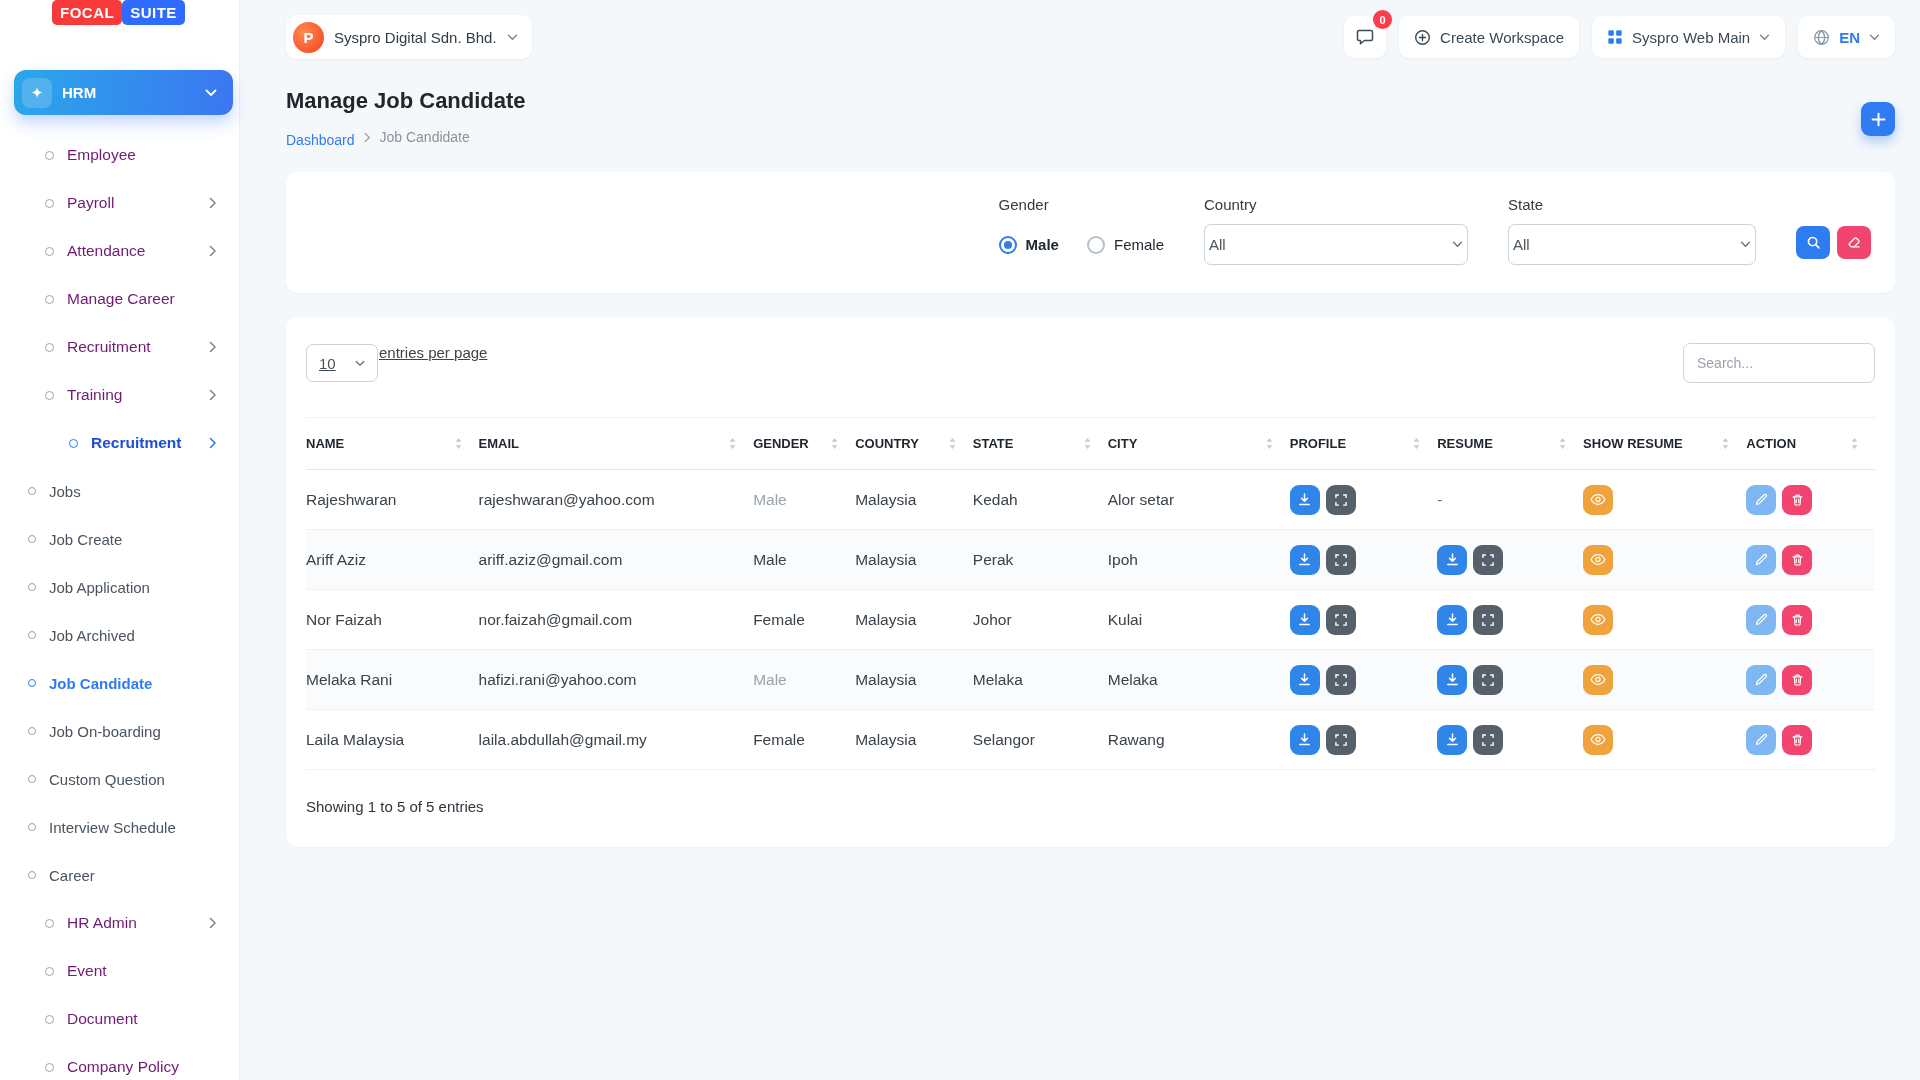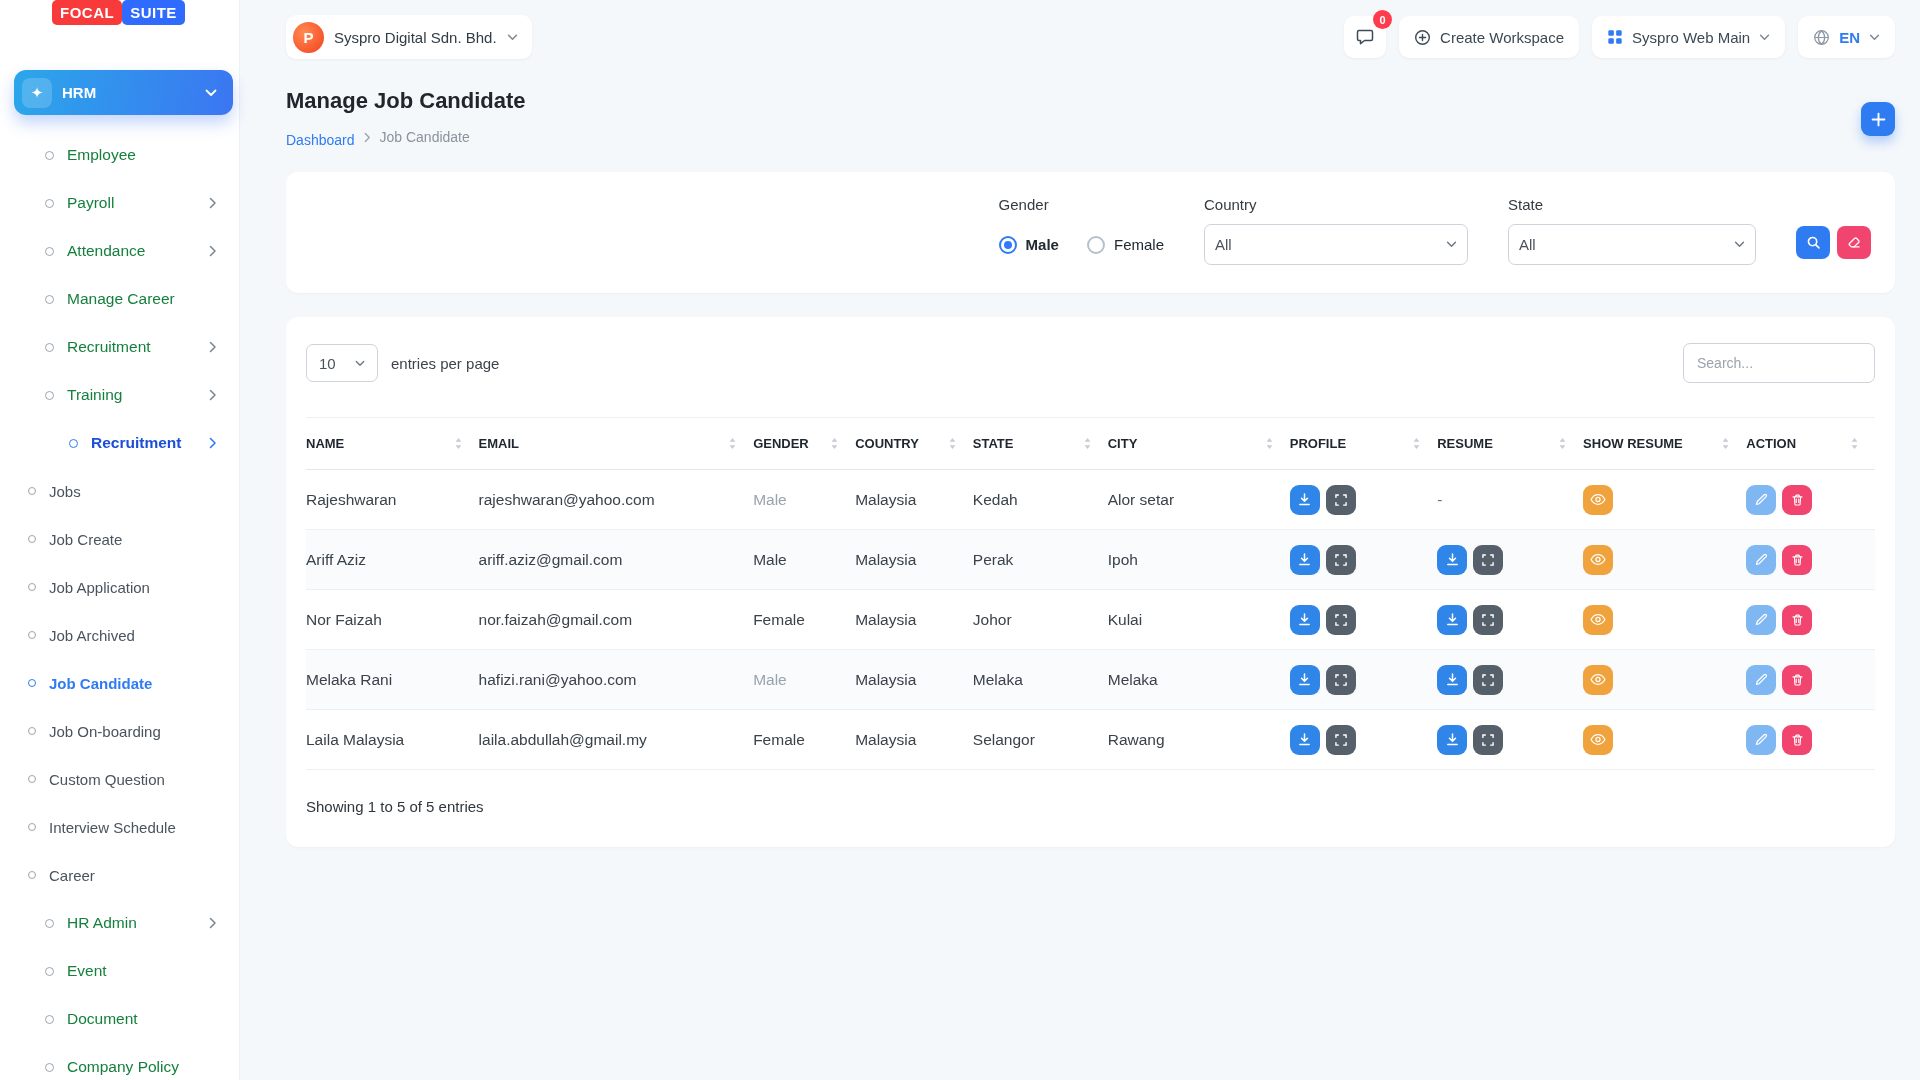--- a/index.html
+++ b/index.html
@@ -10,21 +10,21 @@
 
   
   .sidebar { position:fixed; left:0; top:0; width:240px; height:1080px; background:#fff; border-right:1px solid #eef1f5; z-index:5; }
   .logo { height:64px; display:flex; align-items:flex-start; padding-left:52px; cursor:pointer; }
   .logo-red { background:#f93a3a; color:#fff; font-weight:bold; font-size:15px; padding:4px 8px; border-radius:5px; letter-spacing:.5px; }
   .logo-blue { background:#2f6bff; color:#fff; font-weight:bold; font-size:15px; padding:4px 8px; border-radius:5px; letter-spacing:.5px; }
   .hrm-btn { margin:6px 6px 12px 14px; height:45px; border-radius:12px; background:linear-gradient(100deg,#2ba7ea,#3b76f1); display:flex; align-items:center; gap:10px; padding:0 16px 0 8px; color:#fff; cursor:pointer; box-shadow:0 8px 16px rgba(59,118,241,.30); }
   .hrm-ico { width:30px; height:30px; border-radius:8px; background:rgba(255,255,255,.18); display:flex; align-items:center; justify-content:center; font-size:15px; }
   .hrm-label { font-weight:700; font-size:15px; flex:1; }
   .menu { padding:4px 0 0; }
-  .nav-item { height:48px; display:flex; align-items:center; gap:13px; padding:0 22px 0 45px; color:#15803d; font-size:15.5px; cursor:pointer; }
+  .nav-item { height:48px; display:flex; align-items:center; gap:13px; padding:0 22px 0 45px; color:#701a75; font-size:15.5px; cursor:pointer; }
   .dot { width:9px; height:9px; border:1.6px solid #98a4b0; border-radius:50%; flex:none; }
   .nav-item .chev { margin-left:auto; }
   .nav-item.active-parent { color:#1d4ed8; font-weight:700;margin-left:24px; }
   .nav-item.active-parent .dot { border-color:#2f7bf2; }
   .submenu .nav-item { padding-left:28px; font-size:15px; color:#49545f; }
   .submenu .dot { width:8px; height:8px; }
   .submenu .nav-item.active { color:#2f7bf2; font-weight:700; }
   .submenu .nav-item.active .dot { border-color:#2f7bf2; }
 
   
@@ -53,32 +53,32 @@
 
   
   .filter-card { padding:24px 24px 28px; display:flex; justify-content:flex-end; gap:40px; margin-bottom:24px; }
   .flabel { font-size:15px; color:#343b43; margin-bottom:11px; }
   .radios { display:flex; align-items:center; gap:28px; height:41px; }
   .radio-opt { display:flex; align-items:center; gap:9px; font-size:15px; color:#212931; cursor:pointer; }
   .radio-opt .bold { font-weight:700; }
   .radio { width:18px; height:18px; border-radius:50%; border:2px solid #b7c0c9; position:relative; background:#fff; flex:none; }
   .radio.checked { border-color:#2f7bf2; }
   .radio.checked::after { content:""; position:absolute; inset:3px; border-radius:50%; background:#2f7bf2; }
-  .select { height:41px; border:1px solid #ccd3db; border-radius:7px; display:flex; align-items:center; justify-content:space-between; gap:10px; padding:0 10px; font-size:15px; color:#4a535c; background:#fff; cursor:pointer; }
+  .select { height:41px; border:1px solid #ccd3db; border-radius:7px; display:flex; align-items:center; justify-content:space-between; gap:10px; padding:0 4px; font-size:15px; color:#4a535c; background:#fff; cursor:pointer; }
   .country-select { min-width:264px; }
   .state-select { min-width:248px; }
   .fbtns { display:flex; gap:7px; margin-top:30px; }
   .sq { width:34px; height:33px; border:none; border-radius:8px; display:flex; align-items:center; justify-content:center; cursor:pointer; }
   .sq.blue { background:#2f7bf2; }
   .sq.pink { background:#f1446f; }
 
   
   .table-card { padding:26px 20px 32px; }
   .controls { display:flex; align-items:center; justify-content:space-between; margin-bottom:34px; }
-  .controls-left { display:flex; align-items:center; gap:13px; font-size:15px; color:#3d444c; }
+  .controls-left { display:flex; gap:1px; font-size:15px; color:#3d444c;text-decoration:underline; }
   .page-size { min-width:72px; height:38px; padding:0 12px; }
   .search-input { width:192px; height:40px; border:1px solid #ccd3db; border-radius:7px; padding:0 13px; font-size:14px; color:#4a535c; outline:none; background:#fff; }
   .search-input::placeholder { color:#9aa3ac; }
 
   table { width:100%; border-collapse:collapse; table-layout:fixed; }
   thead th { border-top:1px solid #eef1f4; border-bottom:1px solid #e3e8ee; height:52px; font-size:13px; font-weight:700; color:#1f262d; text-align:left; padding:0 16px 0 0; }
   .th-inner { display:flex; align-items:center; justify-content:space-between; gap:6px; }
   tbody td { height:60px; border-bottom:1px solid #edf0f4; font-size:15.5px; color:#3a424a; padding-right:8px; vertical-align:middle; }
   tbody tr:nth-child(even) { background:#fafbfd; }
   .muted { color:#9aa3ac; }

